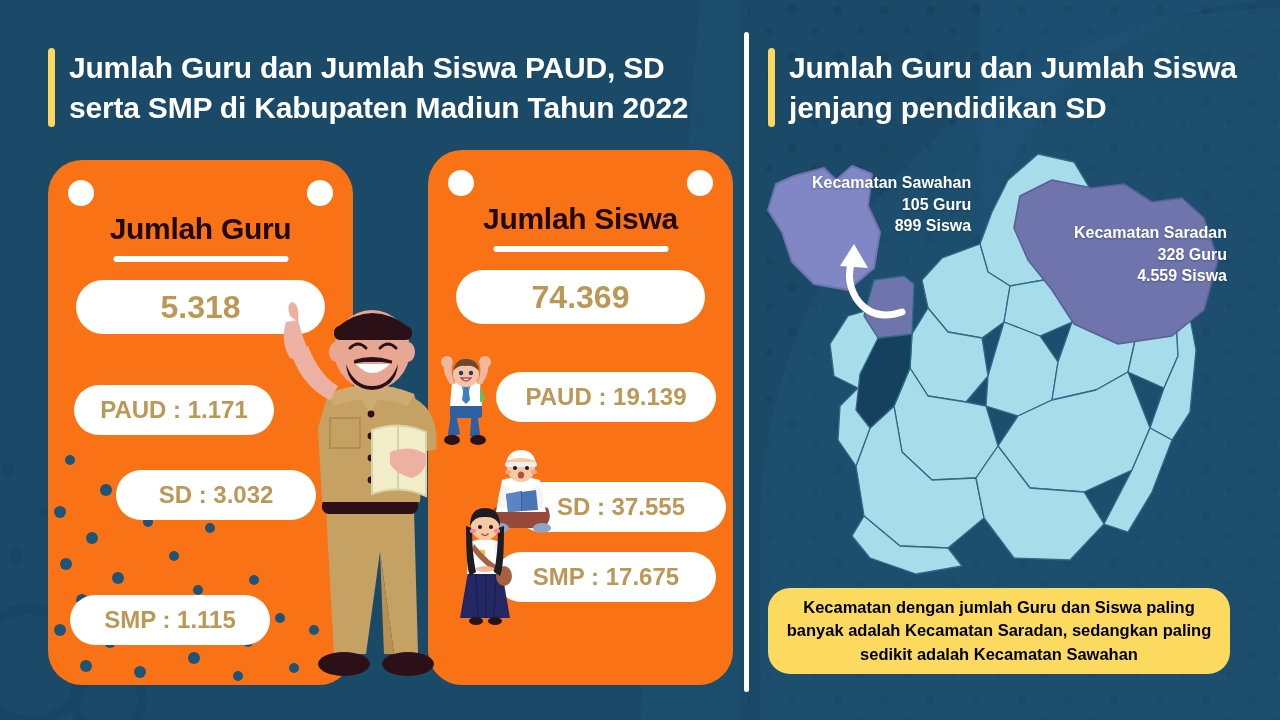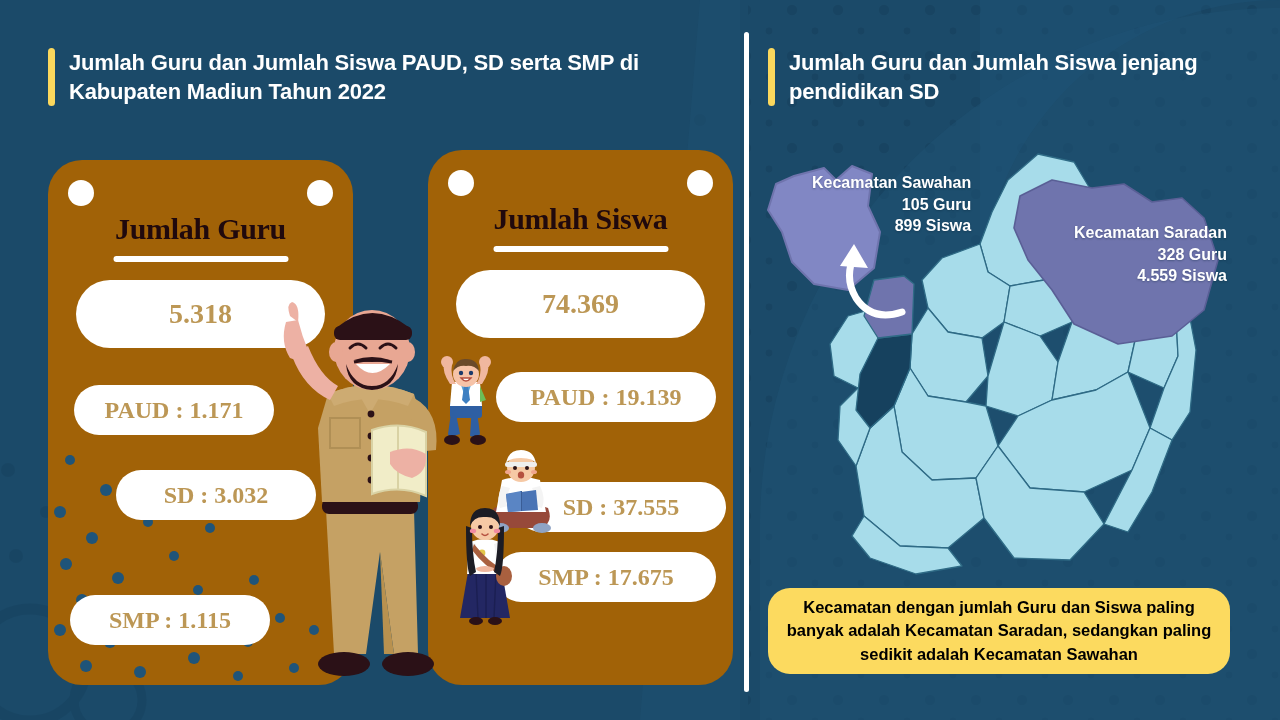--- a/index.html
+++ b/index.html
@@ -17,31 +17,30 @@
   
   .divider {
     position:absolute; left:744px; top:32px;
     width:5px; height:660px; background:#ffffff; border-radius:3px; z-index:5;
   }
 
   
   .title-wrap { position:absolute; display:flex; gap:14px; z-index:6; }
   .title-bar { width:7px; border-radius:4px; background:#FBD85D; flex:0 0 7px; }
   .title-text {
-    color:#ffffff; font-weight:bold; font-size:22px; line-height:1.32;
+    color:#ffffff; font-weight:bold; font-size:30px; line-height:1.32;
     letter-spacing:-0.2px;
   }
   #title-left  { left:48px;  top:48px;  width:660px; }
   #title-right { left:768px; top:48px;  width:470px; }
 
   
   .stat-card {
-    position:absolute; background:#a16207; border-radius:34px; z-index:4;
+    position:absolute; background:#f97316; border-radius:34px; z-index:4;
     overflow:hidden;
-    font-family:Liberation Serif, serif;
   }
   #card-guru  { left:48px;  top:160px; width:305px; height:525px; }
   #card-siswa { left:428px; top:150px; width:305px; height:535px; }
 
   .card-dots { position:absolute; inset:0; pointer-events:none; }
 
   .punch-hole {
     position:absolute; width:26px; height:26px; border-radius:50%;
     background:#ffffff; top:20px;
   }
@@ -51,24 +50,24 @@
   .card-head {
     position:absolute; left:0; right:0; top:52px; text-align:center;
     color:#20090d; font-weight:bold; font-size:30px; letter-spacing:-0.3px;
   }
   .card-rule {
     position:absolute; top:96px; left:50%; transform:translateX(-50%);
     width:175px; height:6px; background:#ffffff; border-radius:4px;
   }
 
   .big-pill {
-    position:absolute; left:28px; right:28px; top:120px; height:68px;
+    position:absolute; left:28px; right:28px; top:120px; height:54px;
     background:#ffffff; border-radius:34px;
     display:flex; align-items:center; justify-content:center;
-    color:#BC9755; font-weight:bold; font-size:28px;
+    color:#BC9755; font-weight:bold; font-size:32px;
   }
 
   .mini-pill {
     position:absolute; height:50px; background:#ffffff; border-radius:28px;
     display:flex; align-items:center; justify-content:center;
     color:#BC9755; font-weight:bold; font-size:24px; z-index:6;
     padding:0 22px; white-space:nowrap;
   }
 
   

